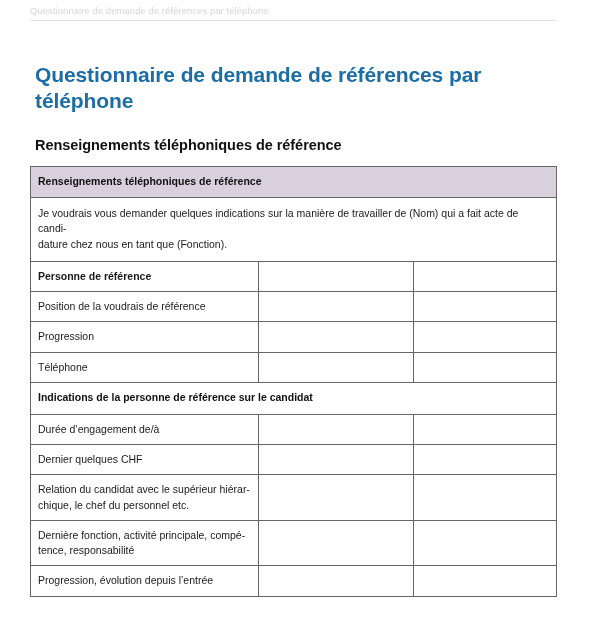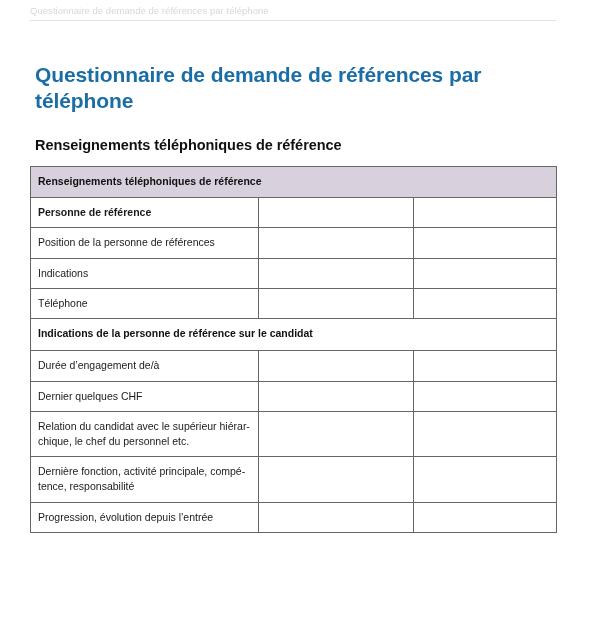--- a/index.html
+++ b/index.html
@@ -130,36 +130,40 @@
       <col class="col-label">
       <col class="col-ref1">
       <col class="col-ref2">
     </colgroup>
     <tbody>
 
       <tr class="row-banner">
         <td colspan="3">Renseignements téléphoniques de référence</td>
       </tr>
 
+      <tr class="row-intro">
+        <td colspan="3" class="nowrapline">Je voudrais vous demander quelques indications sur la manière de travailler de (Nom) qui a fait acte de candi-
+dature chez nous en tant que (Fonction).</td>
+      </tr>
 
 
       <tr class="h-normal">
         <td class="bold-label">Personne de référence</td>
         <td></td>
         <td></td>
       </tr>
 
       <tr class="h-normal">
-        <td>Position de la personne de références</td>
-        <td></td>
-        <td></td>
-      </tr>
-
-      <tr class="h-normal">
-        <td>Indications</td>
+        <td>Position de la voudrais de référence</td>
+        <td></td>
+        <td></td>
+      </tr>
+
+      <tr class="h-normal">
+        <td>Progression</td>
         <td></td>
         <td></td>
       </tr>
 
       <tr class="h-normal">
         <td>Téléphone</td>
         <td></td>
         <td></td>
       </tr>
 

